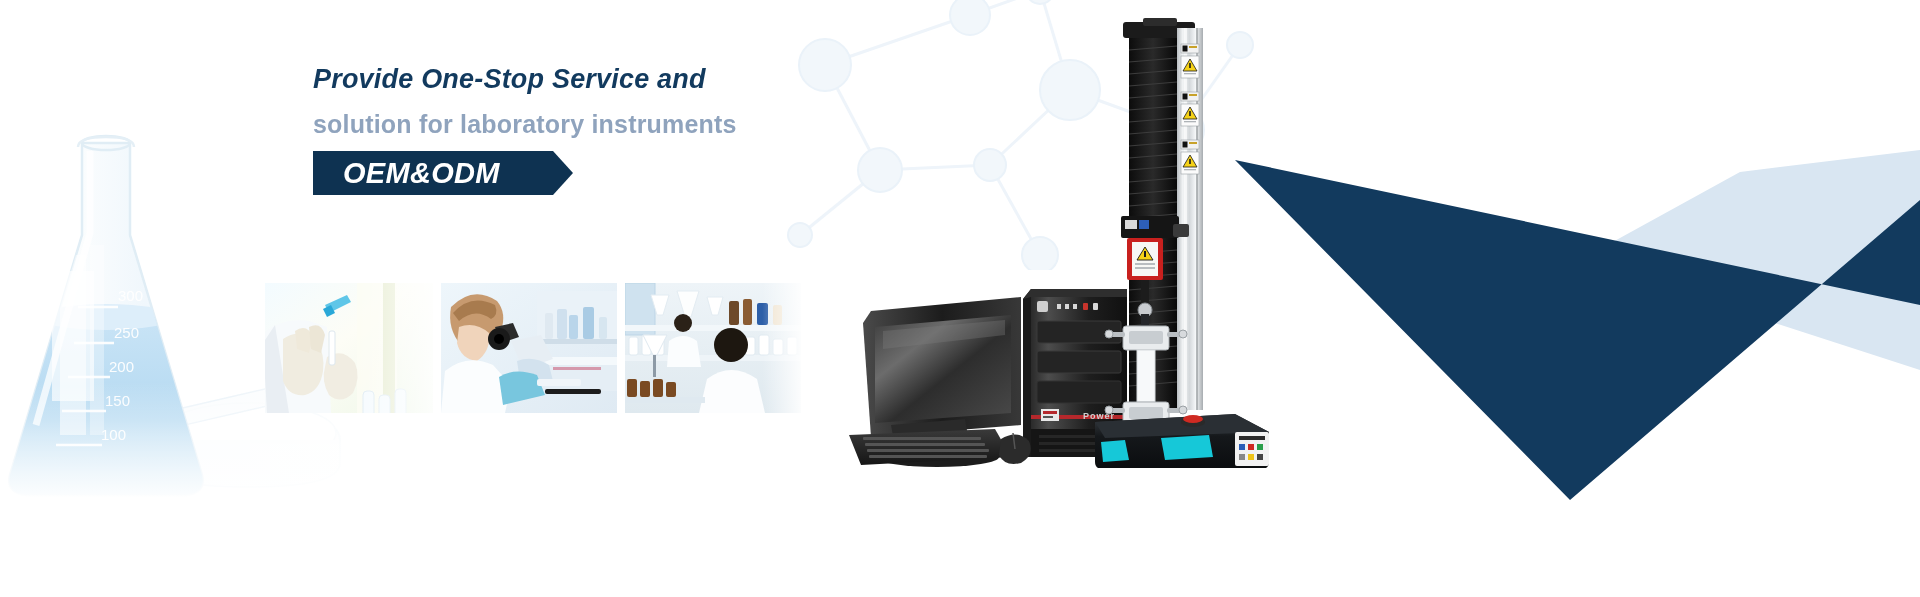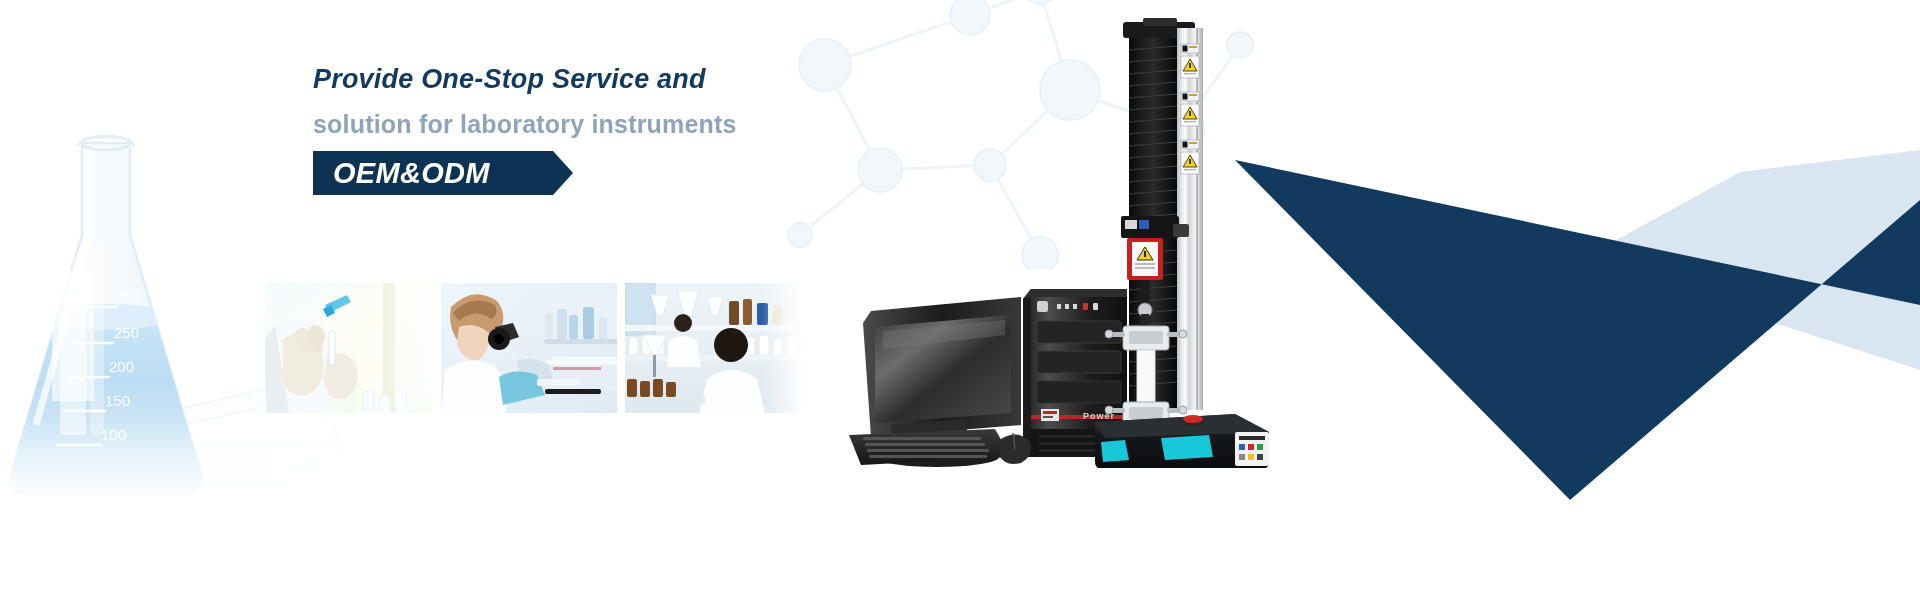--- a/index.html
+++ b/index.html
@@ -37,21 +37,21 @@
   .headline-2 {
     font-size:25px; font-weight:bold; 
     color:#8fa3bd; letter-spacing:0.2px; line-height:46px;
     white-space:nowrap;
   }
   .badge-wrap { position:relative; margin-top:4px; height:46px; width:260px; }
   .badge-shape {
     position:absolute; left:0; top:0; width:260px; height:44px;
   }
   .badge-label {
-    position:absolute; left:20px; top:6px;
+    position:absolute; left:30px; top:6px;
     font-size:29px; font-weight:bold; font-style:italic;
     color:#ffffff; letter-spacing:0.3px; line-height:32px;
     white-space:nowrap;
   }
 
   
   .photo-strip {
     position:absolute; left:265px; top:283px;
     display:flex; gap:8px;
   }

